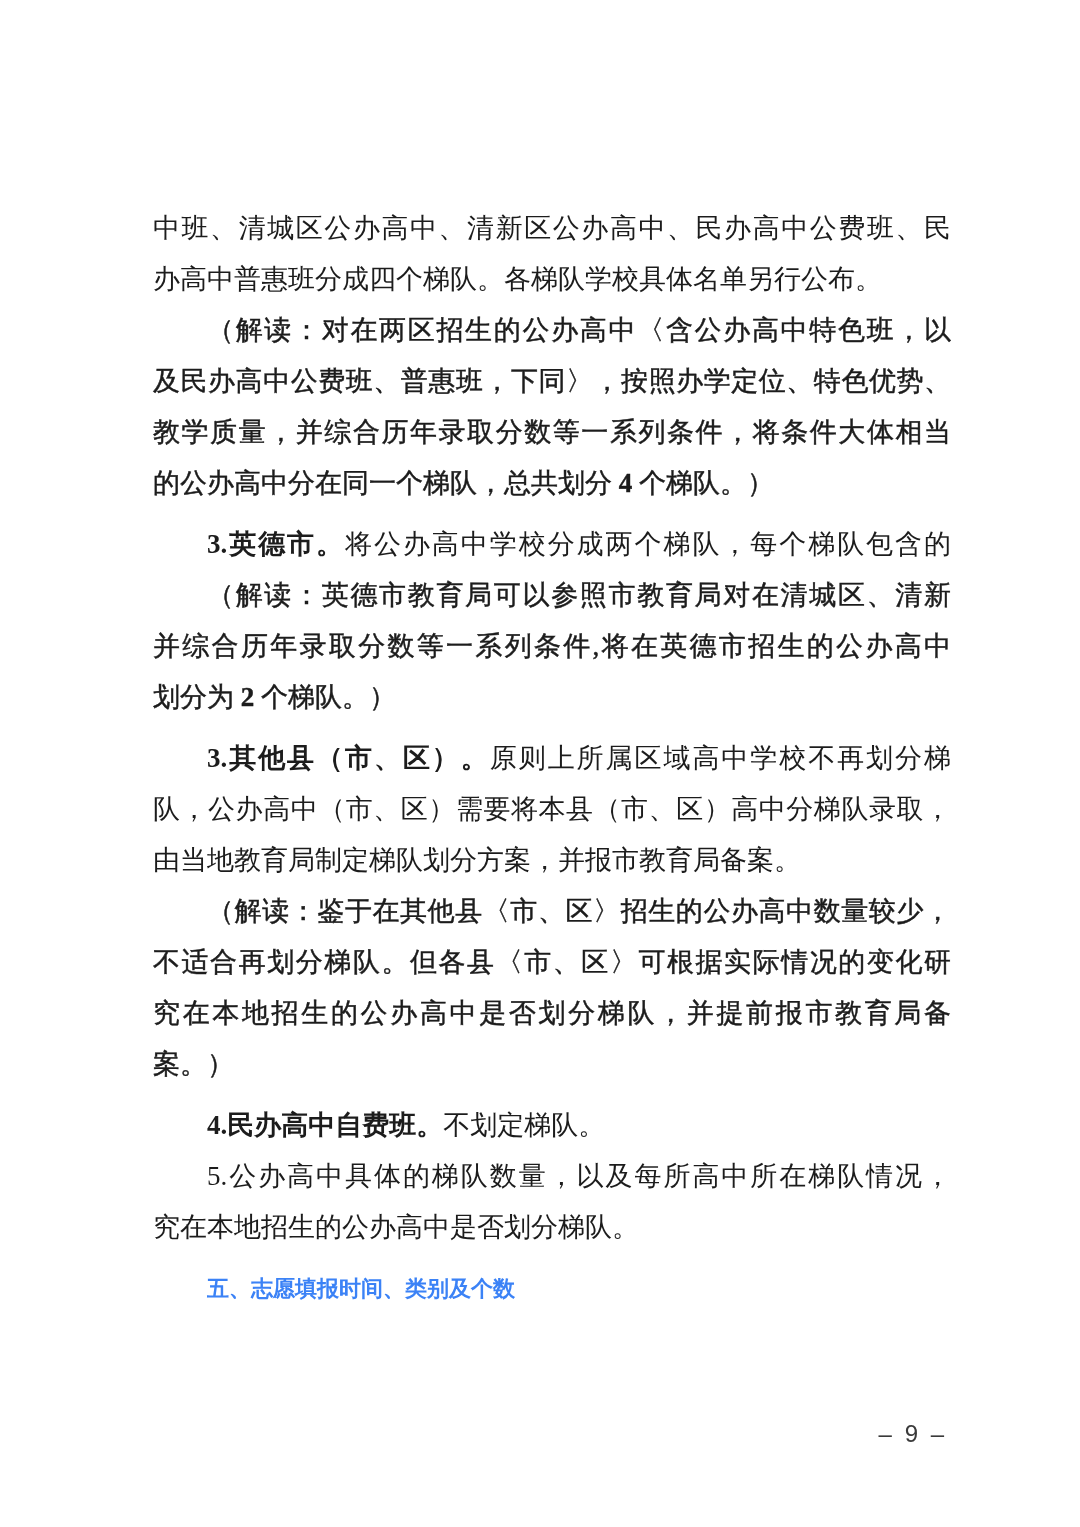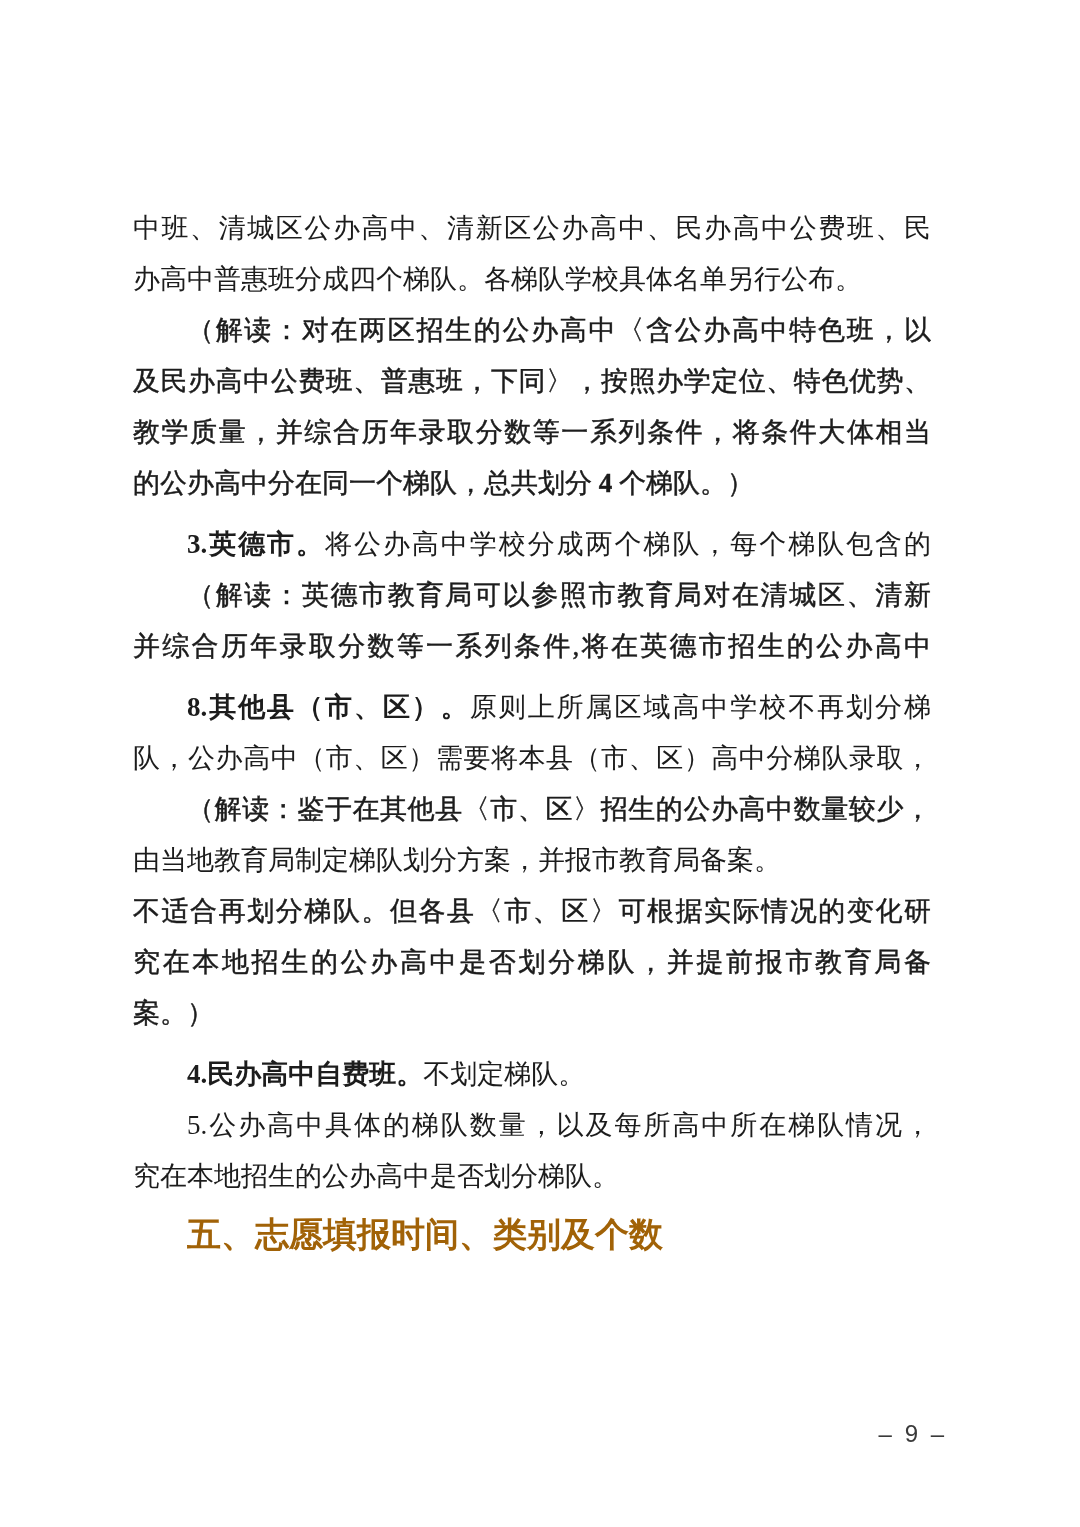--- a/index.html
+++ b/index.html
@@ -8,44 +8,44 @@
     width: 1080px;
     height: 1527px;
     margin: 0 auto;
     background: #ffffff;
     font-family: "Liberation Serif", serif;
     color: #1c1c1c;
     overflow: hidden;
   }
   .textblock {
     position: absolute;
-    left: 133px;
+    left: 153px;
     top: 203px;
     width: 798px;
   }
   .line {
     height: 51px;
     line-height: 51px;
     font-size: 27px;
     white-space: nowrap;
     text-align: left;
   }
   .line.fill {
     white-space: normal;
     text-align: justify;
     text-align-last: justify;
   }
   .line.indent { text-indent: 54px; }
   .line.gap { margin-top: 10px; }
   .line.jiedu { -webkit-text-stroke: 0.45px currentColor; }
   .line.heading {
-    font-family: Liberation Mono, monospace;
+    font-family: Liberation Sans, sans-serif;
     font-weight: bold;
-    font-size: 34px;
-    color: #a16207;
+    font-size: 22px;
+    color: #3b82f6;
   }
   .bold { font-weight: bold; }
   .footer-page {
     position: absolute;
     top: 1420px;
     right: 133px;
     font-size: 24px;
     letter-spacing: 3px;
     color: #3a3a3a;
     font-family: "Liberation Sans", sans-serif;
@@ -58,24 +58,25 @@
   <div class="textblock">
       <div class="line body fill"><span>中班、清城区公办高中、清新区公办高中、民办高中公费班、民</span></div>
       <div class="line body"><span>办高中普惠班分成四个梯队。各梯队学校具体名单另行公布。</span></div>
       <div class="line jiedu indent fill"><span>（解读：对在两区招生的公办高中〈含公办高中特色班，以</span></div>
       <div class="line jiedu fill"><span>及民办高中公费班、普惠班，下同〉，按照办学定位、特色优势、</span></div>
       <div class="line jiedu fill"><span>教学质量，并综合历年录取分数等一系列条件，将条件大体相当</span></div>
       <div class="line jiedu"><span>的公办高中分在同一个梯队，总共划分 </span><span class="bold">4</span><span> 个梯队。）</span></div>
       <div class="line body indent fill gap"><span class="bold">3.英德市。</span><span>将公办高中学校分成两个梯队，每个梯队包含的</span></div>
       <div class="line jiedu indent fill"><span>（解读：英德市教育局可以参照市教育局对在清城区、清新</span></div>
       <div class="line jiedu fill"><span>并综合历年录取分数等一系列条件,将在英德市招生的公办高中</span></div>
-      <div class="line body indent fill gap"><span class="bold">8.其他县（市、区）。</span><span>原则上所属区域高中学校不再划分梯</span></div>
+      <div class="line jiedu"><span>划分为 </span><span class="bold">2</span><span> 个梯队。）</span></div>
+      <div class="line body indent fill gap"><span class="bold">3.其他县（市、区）。</span><span>原则上所属区域高中学校不再划分梯</span></div>
       <div class="line body fill"><span>队，公办高中（市、区）需要将本县（市、区）高中分梯队录取，</span></div>
+      <div class="line body"><span>由当地教育局制定梯队划分方案，并报市教育局备案。</span></div>
       <div class="line jiedu indent fill"><span>（解读：鉴于在其他县〈市、区〉招生的公办高中数量较少，</span></div>
-      <div class="line body"><span>由当地教育局制定梯队划分方案，并报市教育局备案。</span></div>
       <div class="line jiedu fill"><span>不适合再划分梯队。但各县〈市、区〉可根据实际情况的变化研</span></div>
       <div class="line jiedu fill"><span>究在本地招生的公办高中是否划分梯队，并提前报市教育局备</span></div>
       <div class="line jiedu"><span>案。）</span></div>
       <div class="line body indent gap"><span class="bold">4.民办高中自费班。</span><span>不划定梯队。</span></div>
       <div class="line body indent fill"><span>5.公办高中具体的梯队数量，以及每所高中所在梯队情况，</span></div>
       <div class="line body"><span>究在本地招生的公办高中是否划分梯队。</span></div>
       <div class="line heading indent gap"><span class="bold">五、志愿填报时间、类别及个数</span></div>
     </div>
   <div class="footer-page">– 9 –</div>
 </div>

